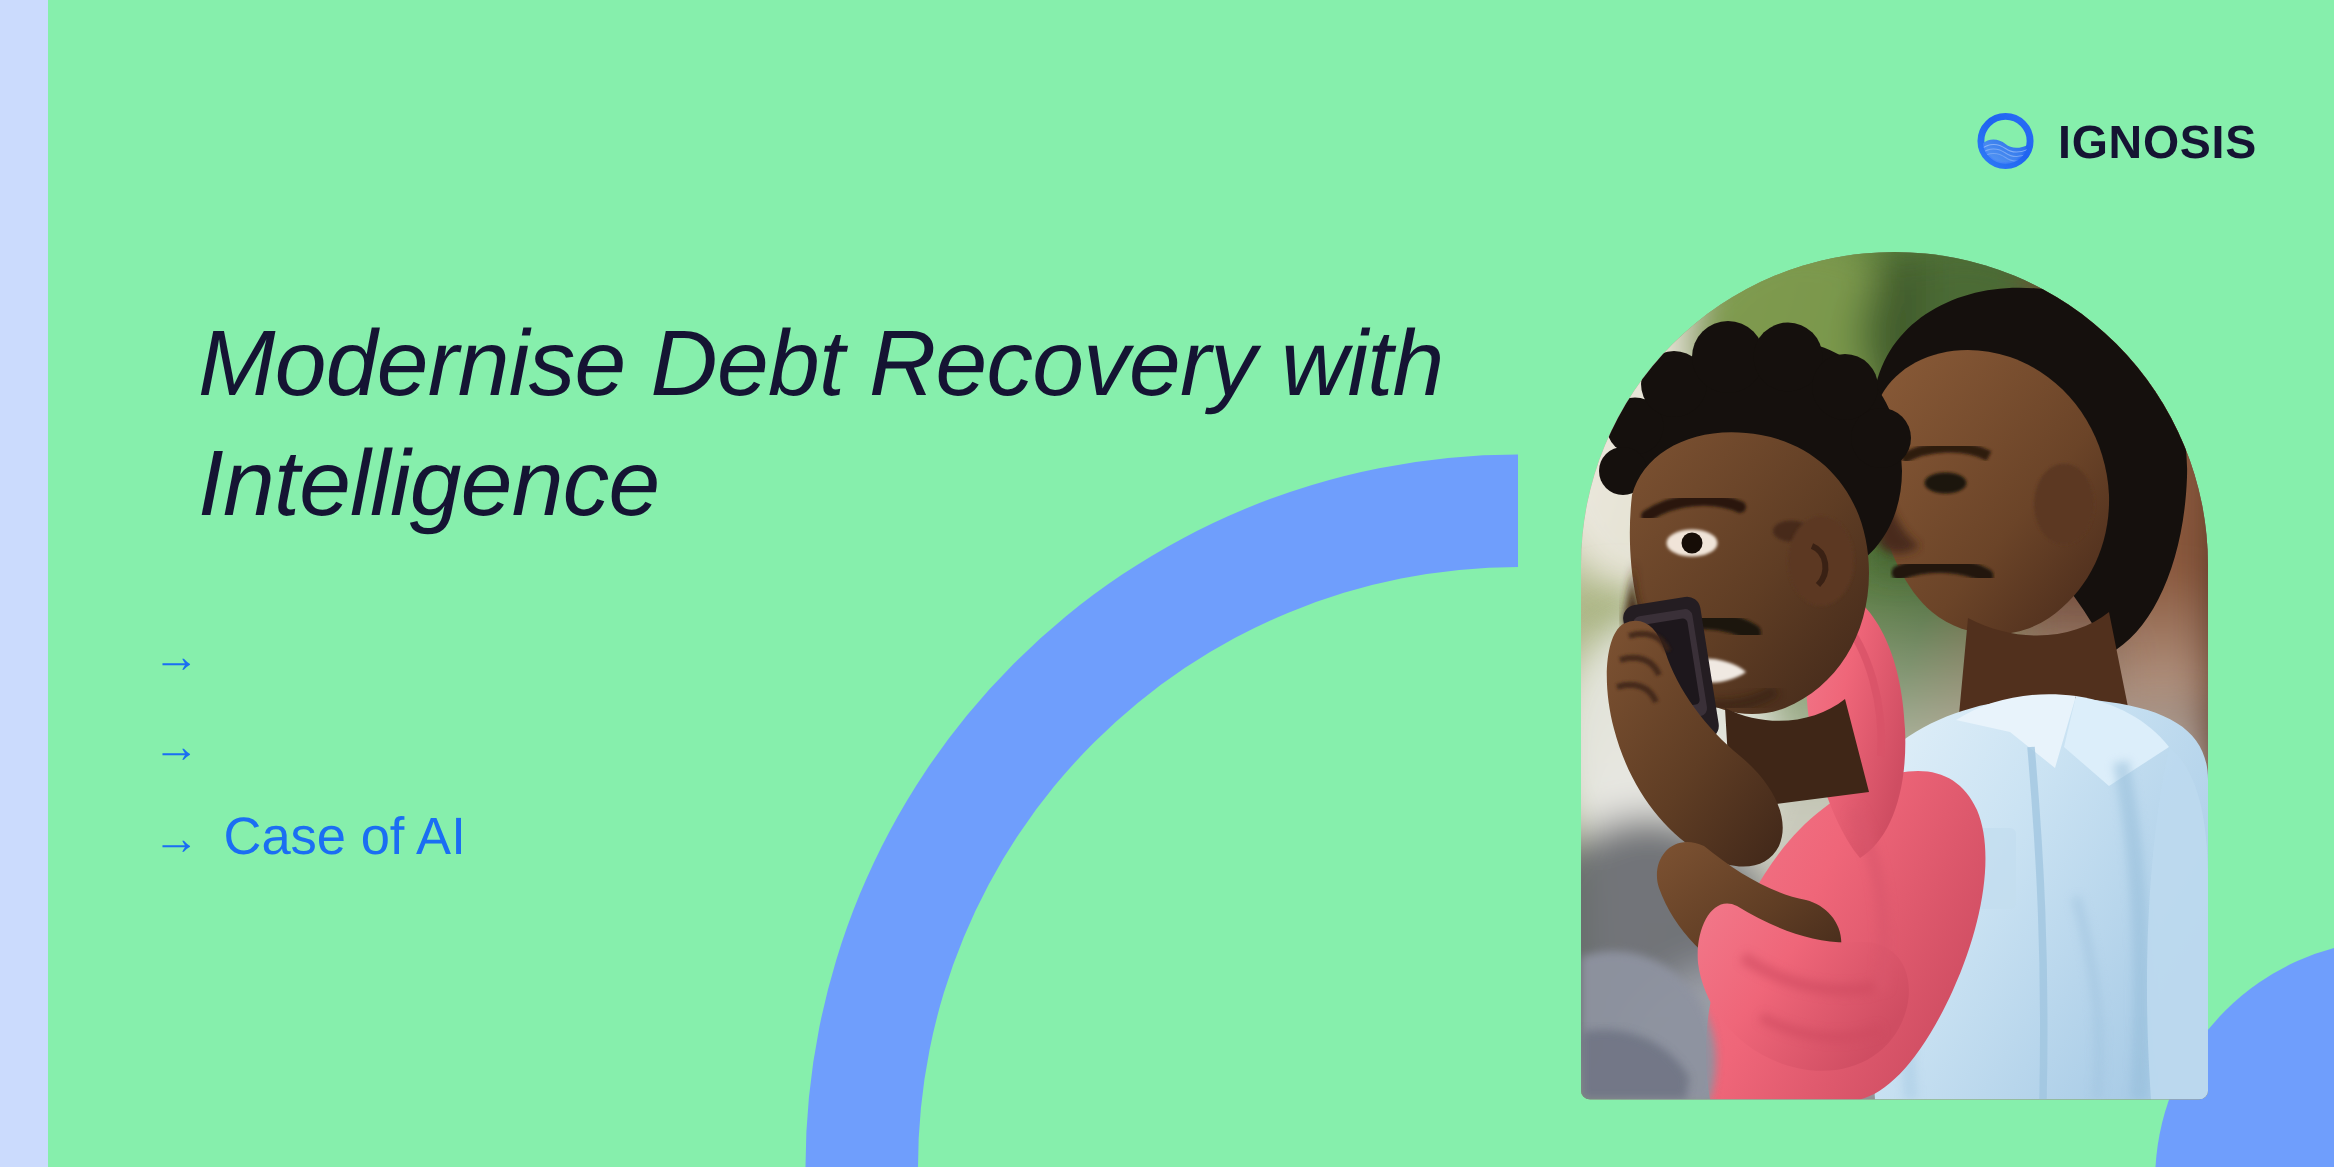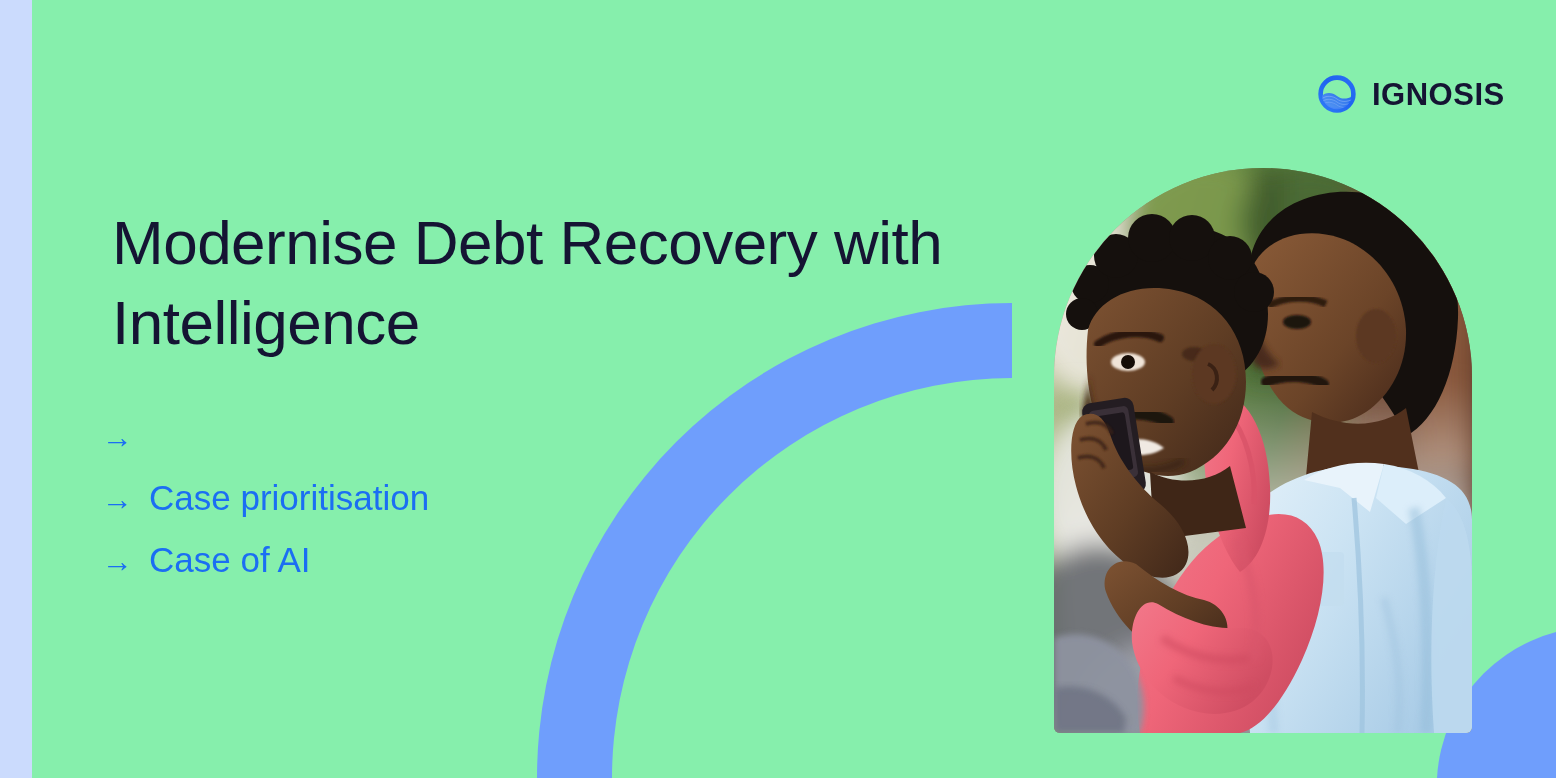--- a/index.html
+++ b/index.html
@@ -54,29 +54,30 @@
     font-weight: bold;
     letter-spacing: 0.5px;
     color: #151433;
     line-height: 1;
     white-space: nowrap;
   }
 
   
   #headline {
     position: absolute;
-    left: 80px;
+    left: 100px;
     top: 203px;
     width: 880px;
     font-size: 62px;
     line-height: 80px;
     font-weight: normal;
     letter-spacing: -0.5px;
     color: #151433;
     margin: 0;
+    font-style: italic;
   }
 
   
   #bullets {
     position: absolute;
     left: 70px;
     top: 408px;
     list-style: none;
     margin: 0;
     padding: 0;
@@ -172,21 +173,20 @@
   </div>
 
   <h1 id="headline">Modernise Debt Recovery with Intelligence</h1>
 
   <ul id="bullets">
     <li>
       <span class="bullet-arrow">→</span>
     </li>
     <li>
       <span class="bullet-arrow">→</span>
-      <span>Case prioritisation</span>
     </li>
     <li>
       <span class="bullet-arrow">→</span>
       <span>Case of AI</span>
     </li>
   </ul>
 
   <div id="photo">
     <svg viewBox="0 0 418 565" xmlns="http://www.w3.org/2000/svg">
       <defs>

